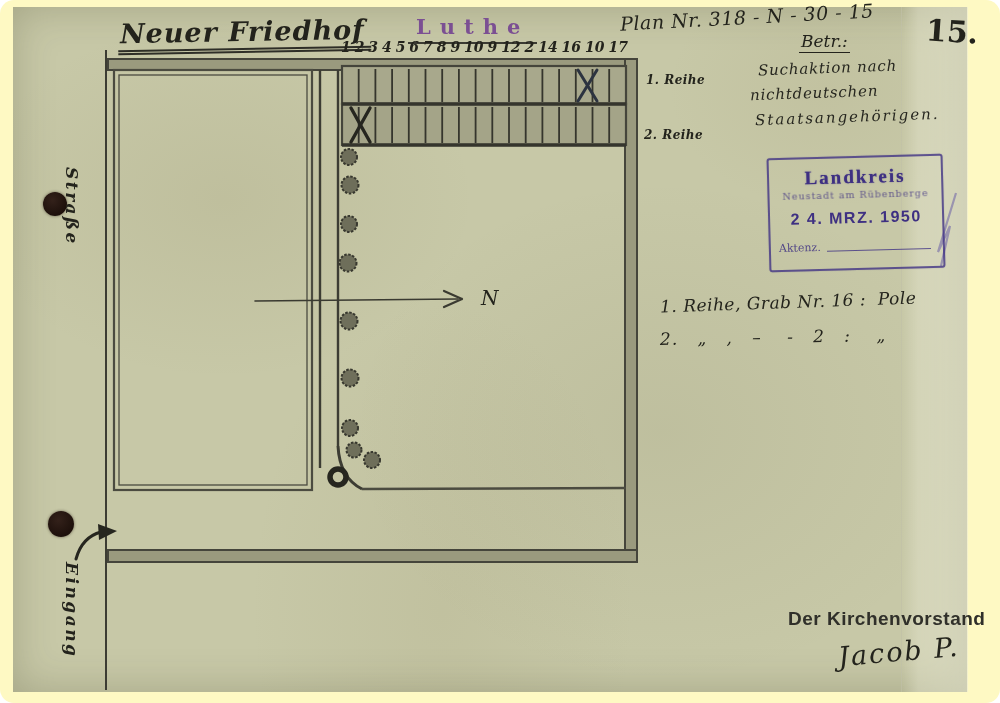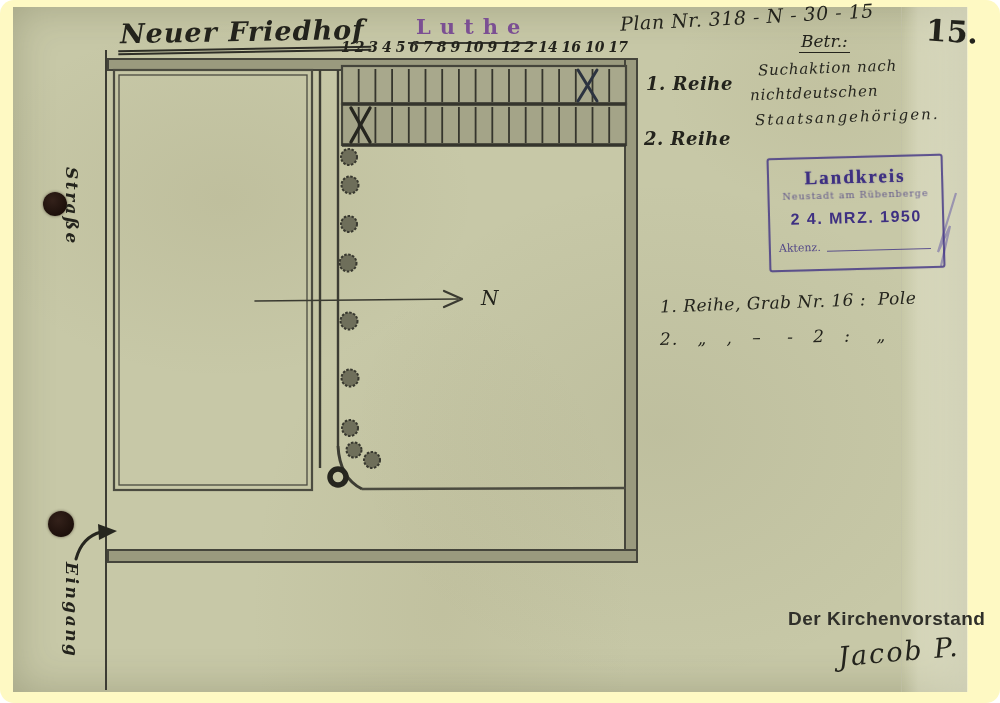--- a/index.html
+++ b/index.html
@@ -24,21 +24,21 @@
   .hand{font-family:"DejaVu Serif",serif;font-style:italic;}
   .title-main{left:118px;top:16px;font-size:27px;letter-spacing:1px;
      border-bottom:5px double #2e2e27;padding:0 6px 1px 2px;transform:rotate(-1deg);font-weight:600;}
   .title-place{left:408px;top:14px;font-size:21px;font-weight:bold;letter-spacing:9px;
      color:#7b4f93;border-bottom:2px solid #3b3b32;padding:0 8px 3px 8px;}
   .plan-ref{left:620px;top:6px;font-size:19px;transform:rotate(-3deg);letter-spacing:.5px;}
   .betreff{left:799px;top:31px;font-size:17px;border-bottom:1.5px solid #23231c;padding:0 2px 1px;}
   .sheet-no{left:926px;top:14px;font-size:30px;font-weight:600;transform:rotate(4deg);}
   .numbers{left:341px;top:39px;width:287px;height:18px;display:flex;justify-content:space-between;
      font-size:14px;font-style:italic;font-weight:600;color:#23231c;}
-  .rowlabel{font-size:18px;font-weight:600;letter-spacing:.5px;}
+  .rowlabel{font-size:12px;font-weight:600;letter-spacing:.5px;}
   .subject{font-size:15px;letter-spacing:.8px;transform:rotate(-2deg);color:#26261f;}
   .north-label{left:481px;top:286px;font-size:20px;font-style:italic;}
   .vlabel{font-size:17px;letter-spacing:2.5px;font-weight:600;
      transform-origin:0 0;transform:rotate(90deg);}
   .stamp{position:absolute;left:768px;top:156px;width:172px;height:110px;
      border:2.5px solid rgba(64,50,132,.8);border-radius:3px;transform:rotate(-1.5deg);
      color:#3e3082;text-align:center;box-shadow:0 0 1px rgba(64,50,132,.4);}
   .stamp-auth{margin-top:8px;font-size:19px;font-weight:bold;letter-spacing:2px;
      font-family:"Liberation Serif",serif;text-shadow:0 0 1.2px rgba(64,50,132,.8);}
   .stamp-place{font-size:9.5px;letter-spacing:1px;opacity:.75;filter:blur(.5px);margin-top:1px;}

